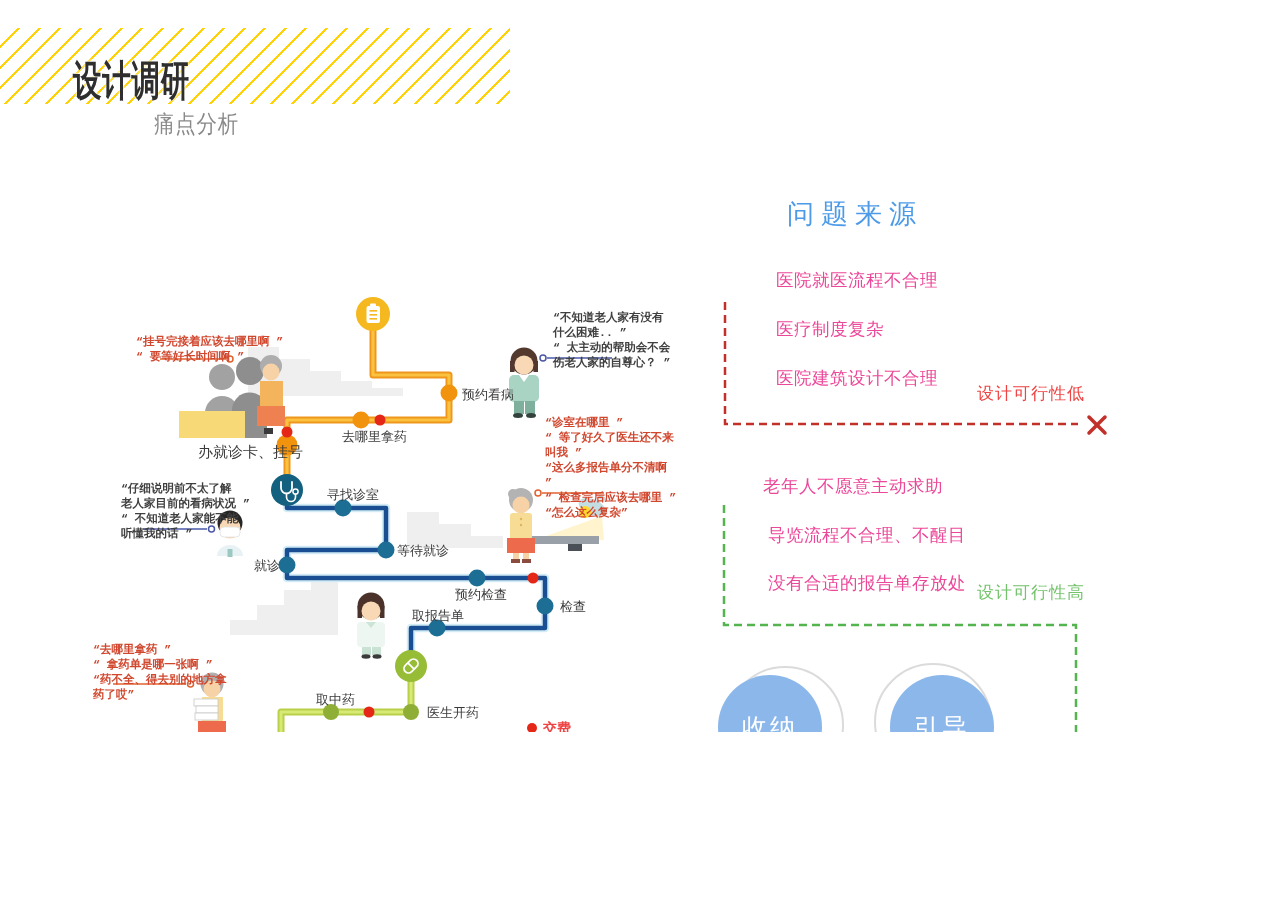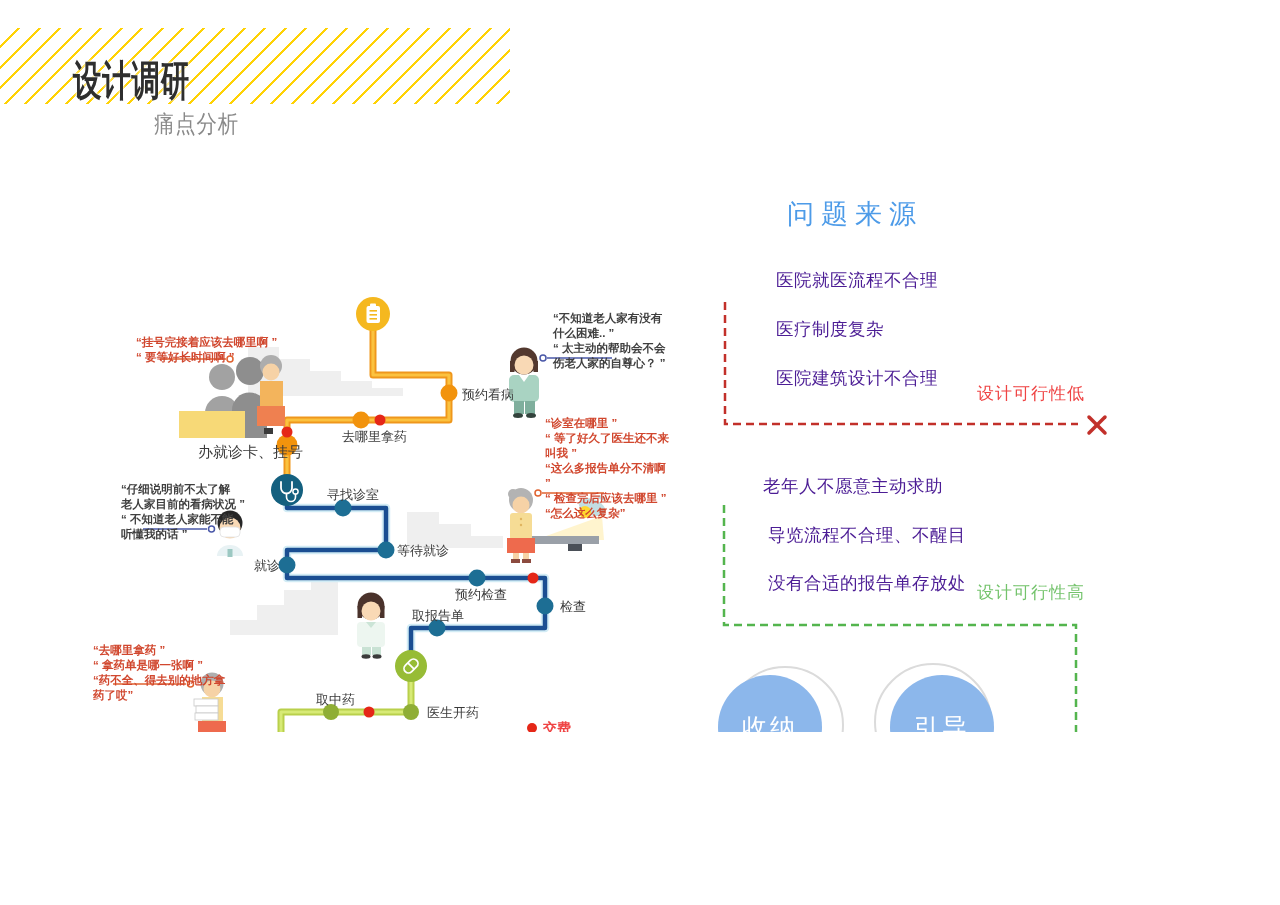--- a/index.html
+++ b/index.html
@@ -1,38 +1,38 @@
 <!DOCTYPE html>
 <html><head>
 <meta charset="utf-8">
 <style>
   html,body{margin:0;padding:0;background:#fff;}
   .slide{position:relative;width:1280px;height:732px;background:#fff;overflow:hidden;
-         font-family:Liberation Sans, sans-serif;}
+         font-family:Liberation Mono, monospace;}
   .abs{position:absolute;}
   
   .stripes{left:0;top:28px;width:510px;height:76px;
     background:repeating-linear-gradient(135deg,transparent 0 12.5px,#FFD205 12.5px 14.5px);}
   .main-title{left:73px;top:53px;font-size:42px;font-weight:bold;color:#2e2e2e;
     letter-spacing:1px;transform:scaleX(.68);transform-origin:left top;
     text-shadow:0 0 3px #fff,0 0 5px #fff;white-space:nowrap;}
   .sub-title{left:154px;top:108px;font-size:24px;color:#8a8a8a;letter-spacing:1px;
     transform:scaleX(.85);transform-origin:left top;white-space:nowrap;}
   .section-title{font-size:27px;color:#4D9BE8;letter-spacing:7px;white-space:nowrap;font-weight:normal;}
   
   .node-label{font-size:13px;color:#3a3a3a;white-space:nowrap;}
   .node-label.big{font-size:15px;}
   .pay-label{font-size:14px;font-weight:bold;color:#ef4444;white-space:nowrap;}
   .finish-box{left:247px;top:787px;width:69px;height:27px;background:#D9ED7A;border-radius:0;
     display:flex;align-items:center;justify-content:center;font-size:14px;font-weight:bold;color:#3a3a1e;}
   .quote{font-size:11.5px;line-height:1.3;white-space:pre-line;font-weight:bold;}
   .quote.red{color:#D1472E;}
   .quote.dark{color:#3f3f3f;}
   
-  .issue{font-size:17.5px;color:#4c1d95;letter-spacing:.5px;white-space:nowrap;}
+  .issue{font-size:17.5px;color:#ec4899;letter-spacing:.5px;white-space:nowrap;}
   .tag-low{left:977px;top:382px;font-size:17px;color:#ef4444;letter-spacing:1px;white-space:nowrap;}
   .tag-high{left:977px;top:581px;font-size:17px;color:#74C36C;letter-spacing:1px;white-space:nowrap;}
   .ring{border:2px solid #DBDBDB;border-radius:50%;background:#fff;}
   .bubble{border-radius:50%;background:#8CB7EB;display:flex;align-items:center;justify-content:center;
     color:#fff;font-size:25px;letter-spacing:3px;}
   .corner-bar{left:0;top:895px;width:72px;height:10px;background:#3072BE;}
 </style>
 </head>
 <body>
 

